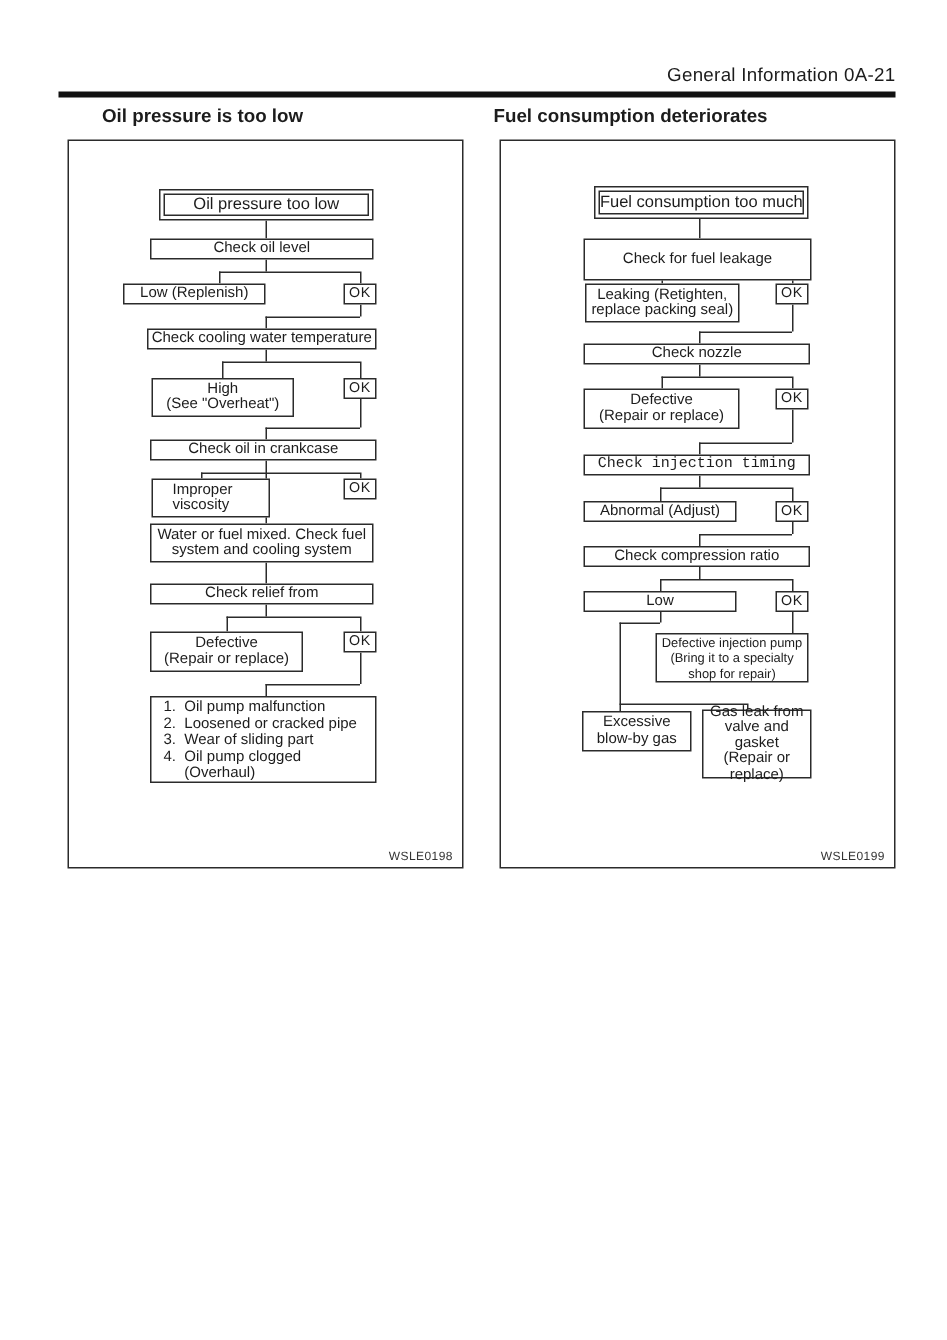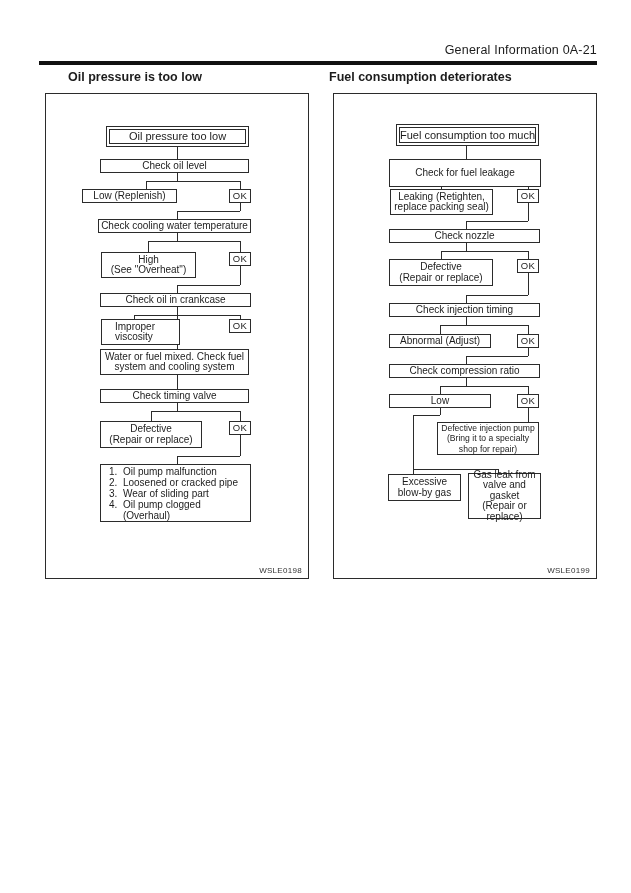--- a/index.html
+++ b/index.html
@@ -98,21 +98,21 @@
     <div class="node box" style="left: 52px; top: 125px; width: 153px; height: 14px;">Check cooling water temperature</div>
     <div class="node box" style="left: 55px; top: 158px; width: 95px; height: 26px;">High
 (See "Overheat")</div>
     <div class="node ok" style="left: 183px; top: 158px; width: 22px; height: 14px;">OK</div>
     <div class="node box" style="left: 54px; top: 199px; width: 151px; height: 14px;">Check oil in crankcase</div>
     <div class="node left" style="left: 55px; top: 225px; width: 79px; height: 26px;">Improper
 viscosity</div>
     <div class="node ok" style="left: 183px; top: 225px; width: 22px; height: 14px;">OK</div>
     <div class="node box" style="left: 54px; top: 255px; width: 149px; height: 26px;">Water or fuel mixed. Check fuel
 system and cooling system</div>
-    <div class="node box" style="left: 54px; top: 295px; width: 149px; height: 14px;">Check timing valve</div>
+    <div class="node box" style="left: 54px; top: 295px; width: 149px; height: 14px;">Check relief from</div>
     <div class="node box" style="left: 54px; top: 327px; width: 102px; height: 27px;">Defective
 (Repair or replace)</div>
     <div class="node ok" style="left: 183px; top: 327px; width: 22px; height: 14px;">OK</div>
     <div class="node list" style="left: 54px; top: 370px; width: 151px; height: 58px;">1.&nbsp;&nbsp;Oil pump malfunction
 2.&nbsp;&nbsp;Loosened or cracked pipe
 3.&nbsp;&nbsp;Wear of sliding part
 4.&nbsp;&nbsp;Oil pump clogged
 &nbsp;&nbsp;&nbsp;&nbsp;&nbsp;(Overhaul)</div>
   </div>
 <div class="chart" id="chart-right">
@@ -151,21 +151,21 @@
     <div class="seg" style="left: 164px; top: 375px; width: 1px; height: 4px;"></div>
     <div class="node start" style="left: 62px; top: 30px; width: 143px; height: 22px;">Fuel consumption too much</div>
     <div class="node box" style="left: 55px; top: 65px; width: 152px; height: 28px;">Check for fuel leakage</div>
     <div class="node box" style="left: 56px; top: 95px; width: 103px; height: 26px;">Leaking (Retighten,
 replace packing seal)</div>
     <div class="node ok" style="left: 183px; top: 95px; width: 22px; height: 14px;">OK</div>
     <div class="node box" style="left: 55px; top: 135px; width: 151px; height: 14px;">Check nozzle</div>
     <div class="node box" style="left: 55px; top: 165px; width: 104px; height: 27px;">Defective
 (Repair or replace)</div>
     <div class="node ok" style="left: 183px; top: 165px; width: 22px; height: 14px;">OK</div>
-    <div class="node box" style="left: 55px; top: 209px; width: 151px; height: 14px;">Check injection timing</div>
+    <div class="node box" style="left: 55px; top: 209px; width: 151px; height: 14px; font-family: Liberation Mono, monospace;">Check injection timing</div>
     <div class="node box" style="left: 55px; top: 240px; width: 102px; height: 14px;">Abnormal (Adjust)</div>
     <div class="node ok" style="left: 183px; top: 240px; width: 22px; height: 14px;">OK</div>
     <div class="node box" style="left: 55px; top: 270px; width: 151px; height: 14px;">Check compression ratio</div>
     <div class="node box" style="left: 55px; top: 300px; width: 102px; height: 14px;">Low</div>
     <div class="node ok" style="left: 183px; top: 300px; width: 22px; height: 14px;">OK</div>
     <div class="node box" style="left: 103px; top: 328px; width: 102px; height: 33px; font-size: 8.6px;">Defective injection pump
 (Bring it to a specialty
 shop for repair)</div>
     <div class="node box" style="left: 54px; top: 380px; width: 73px; height: 27px;">Excessive
 blow-by gas</div>

